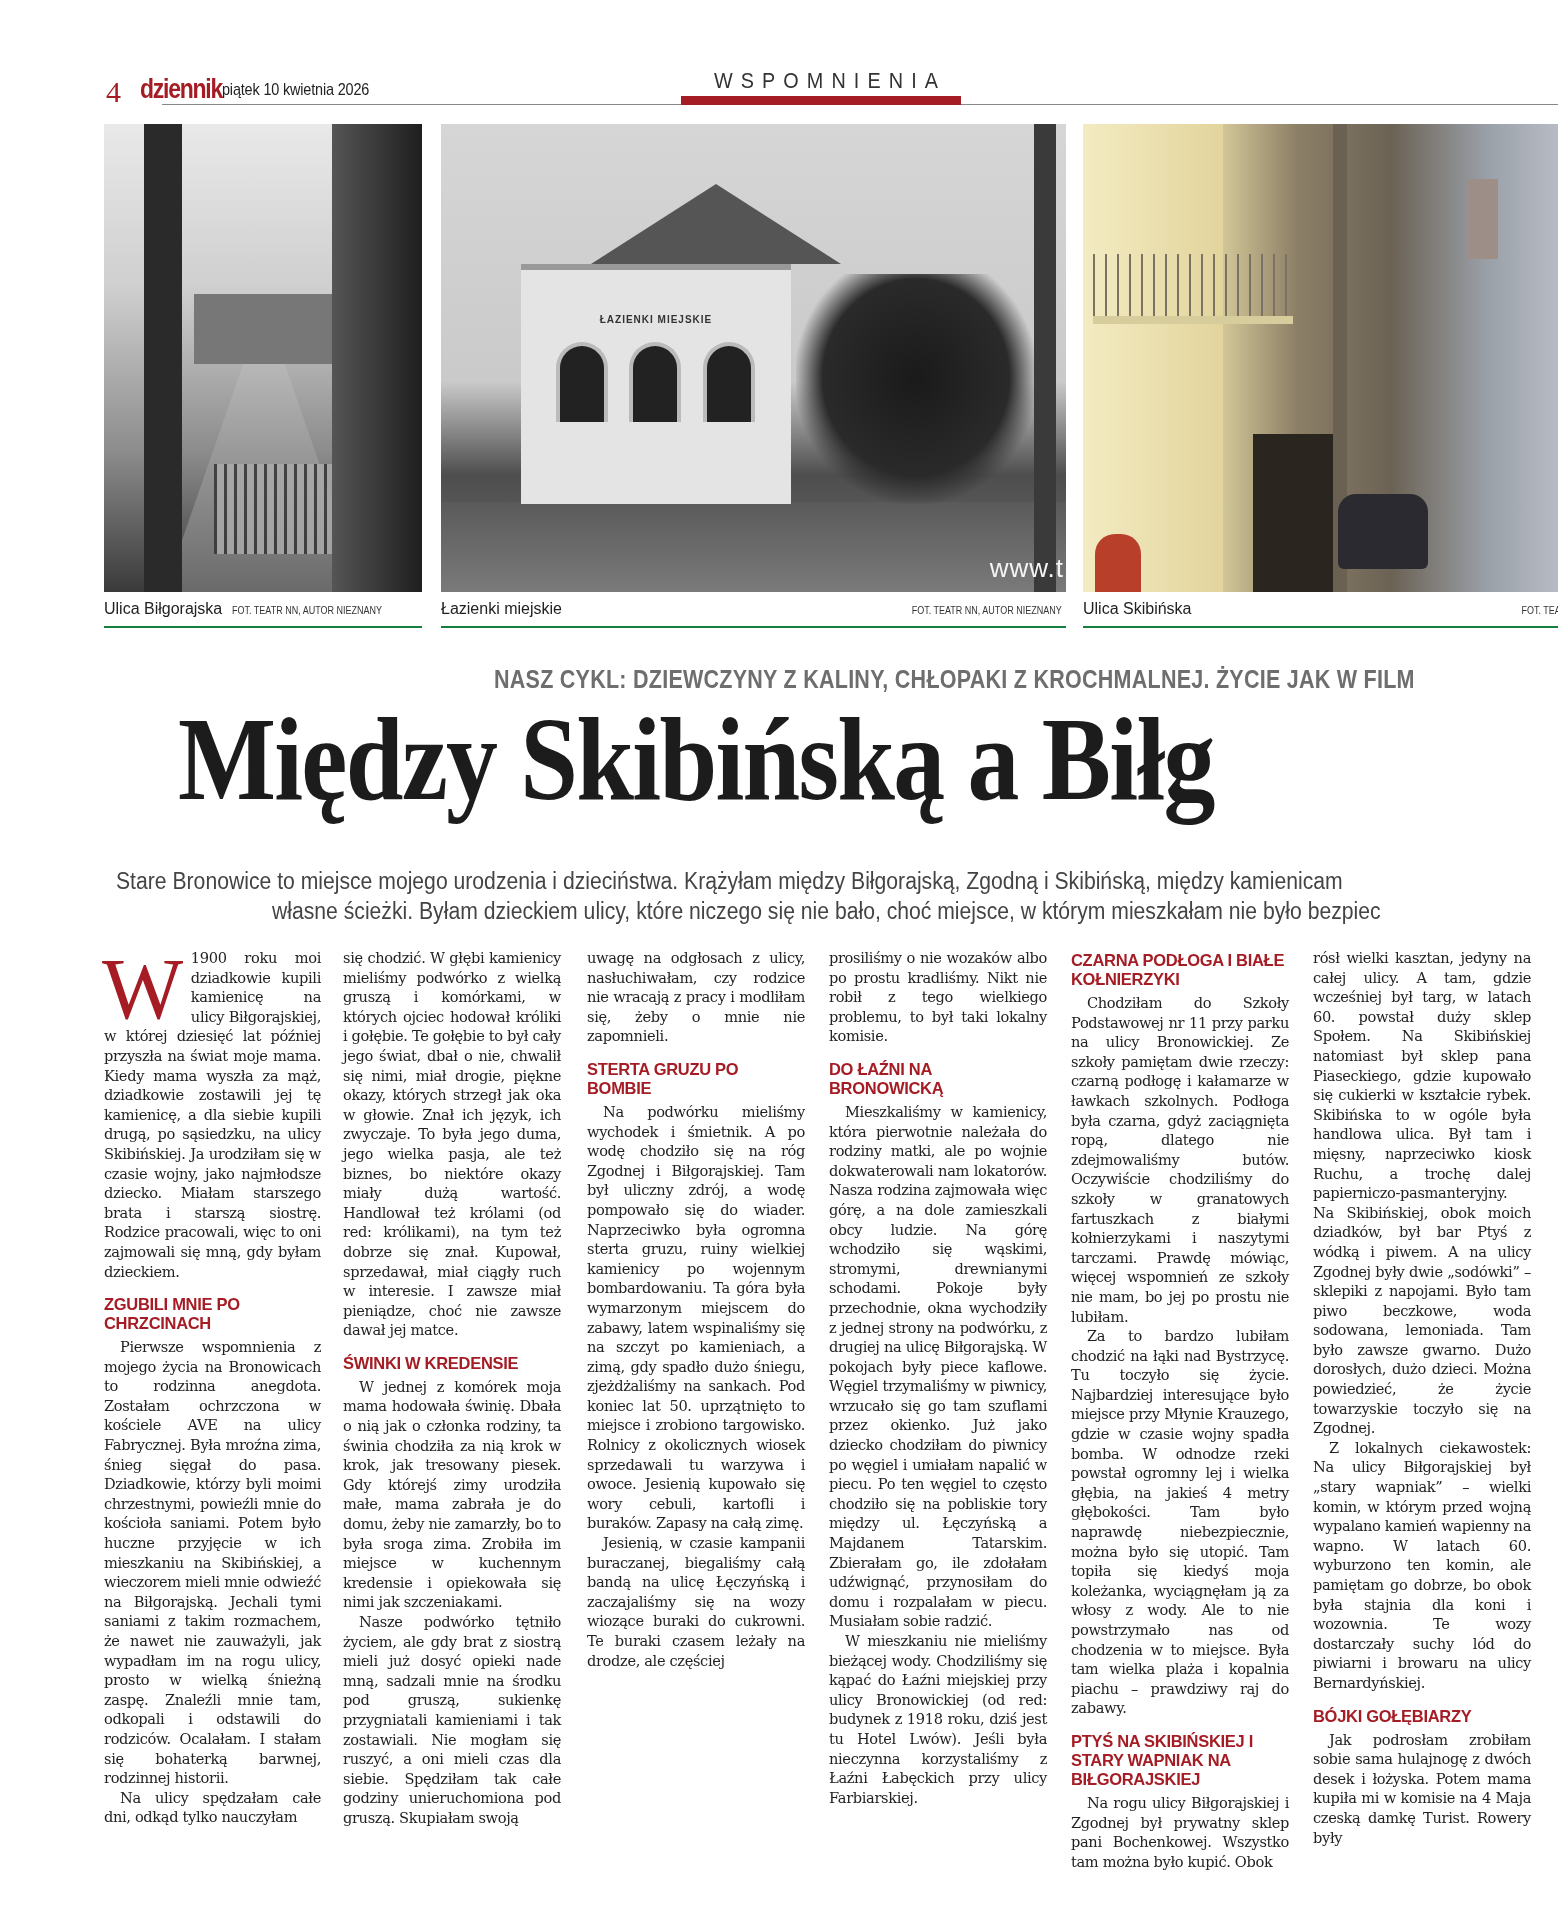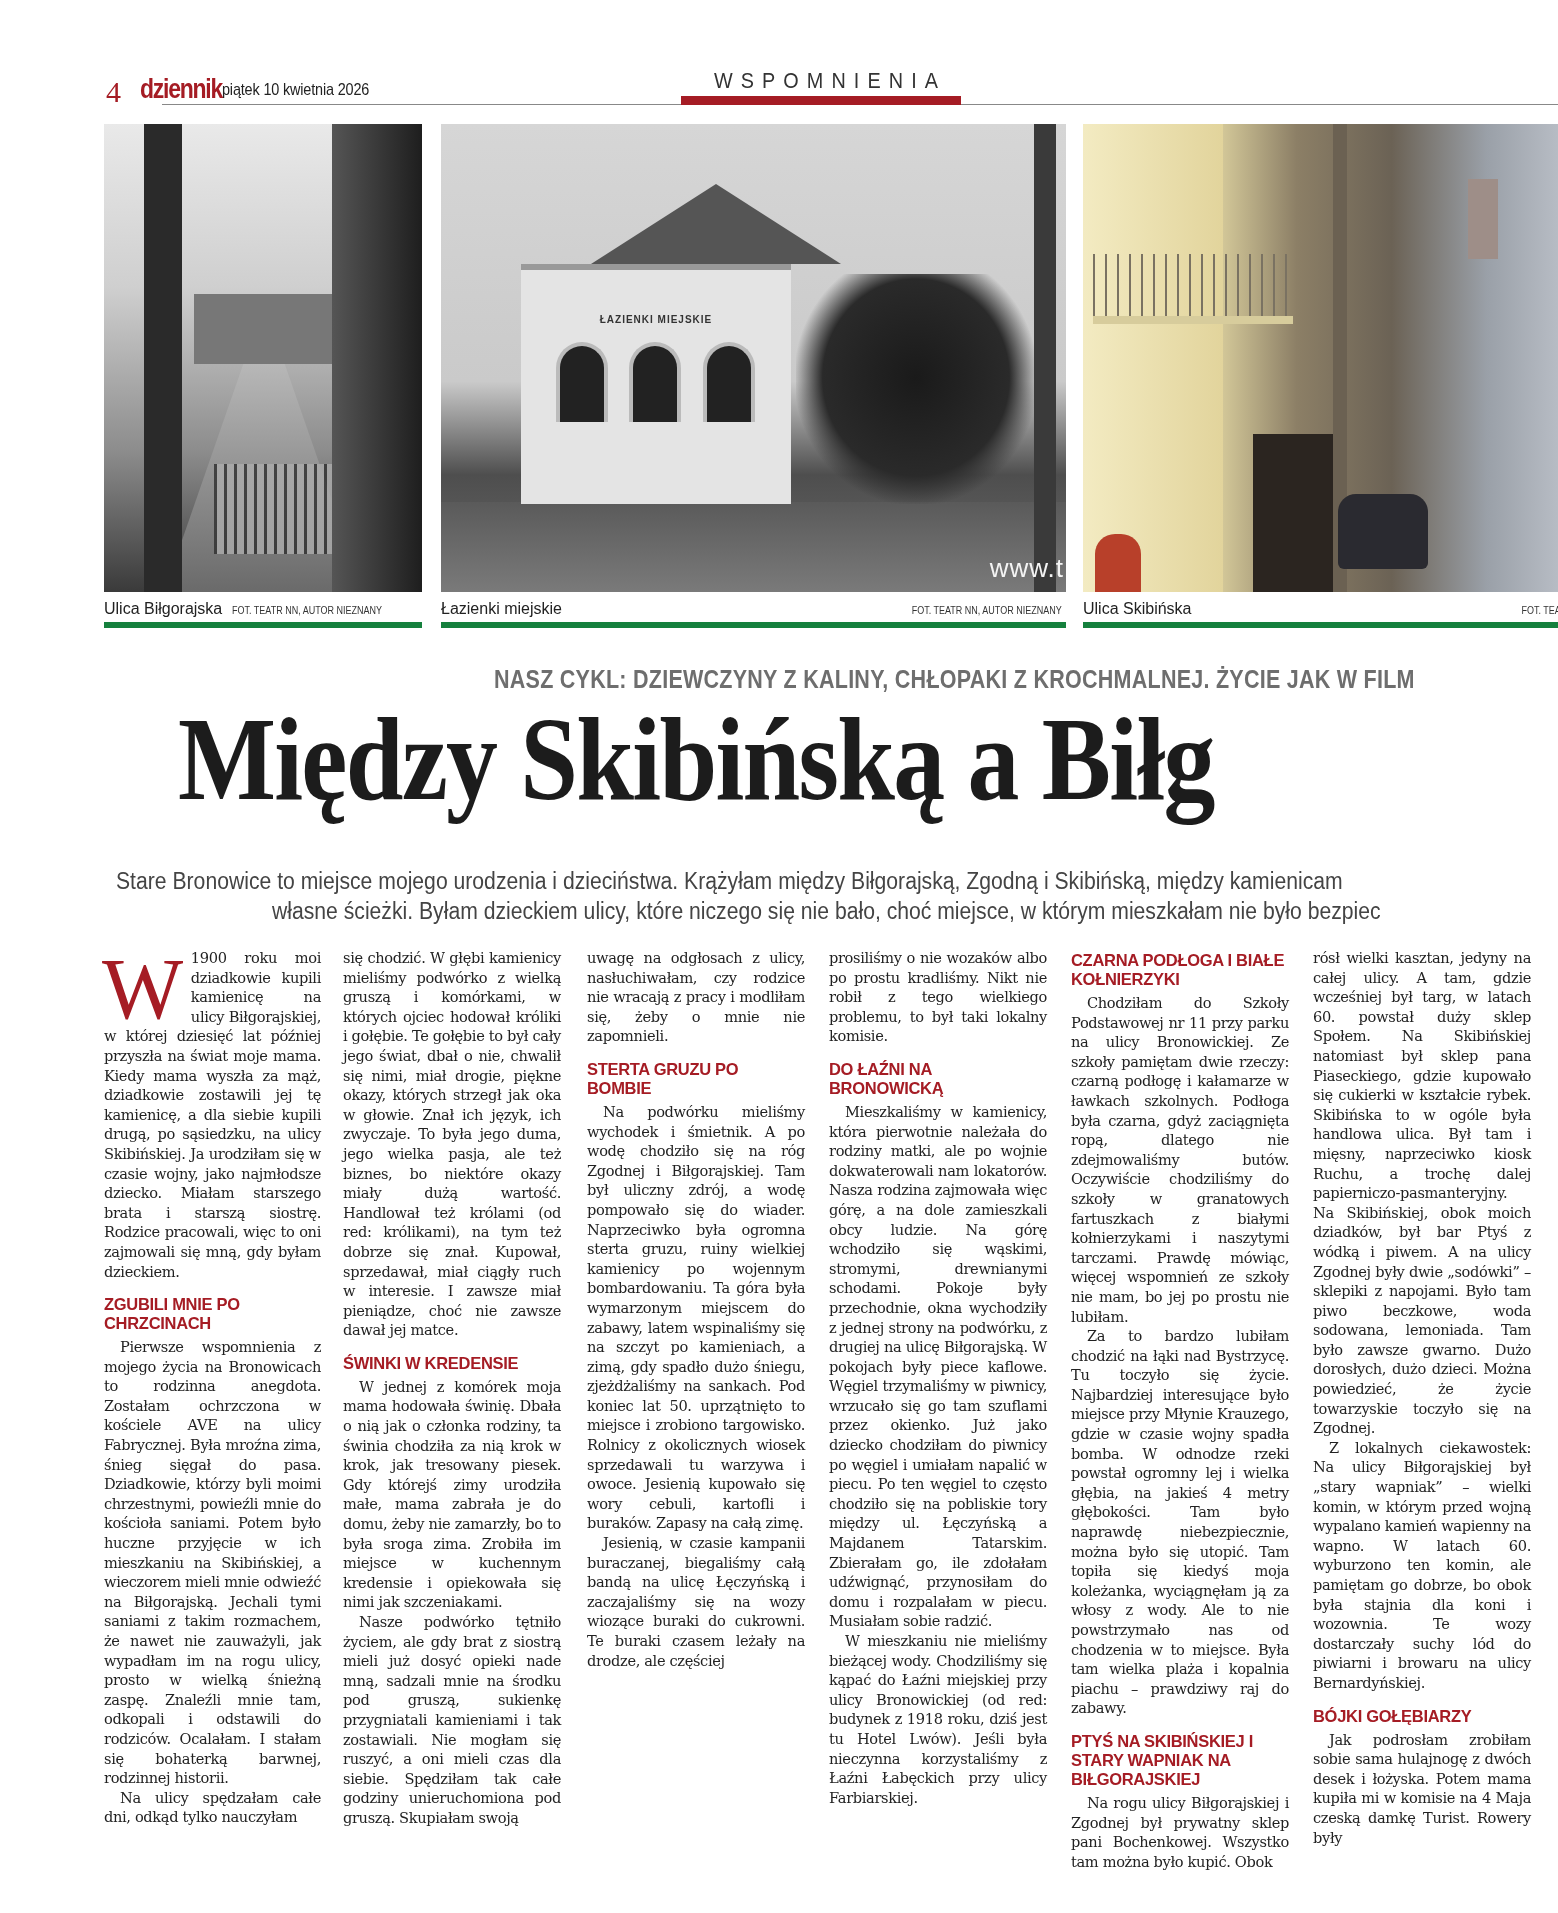--- a/index.html
+++ b/index.html
@@ -38,21 +38,21 @@
 
   .p3-wall { position:absolute; left:0; top:0; width:140px; height:468px; background:linear-gradient(90deg,#f3ebc2,#e2d49c); }
   .p3-balcony { position:absolute; left:10px; top:130px; width:200px; height:70px; background:repeating-linear-gradient(90deg,#7a7262 0 2px,transparent 2px 12px); border-bottom:8px solid #d7cc9c; }
   .p3-pole { position:absolute; left:250px; top:0; width:14px; height:468px; background:#6b6152; }
   .p3-car { position:absolute; left:255px; top:370px; width:90px; height:75px; background:#2a2a30; border-radius:18px 18px 6px 6px; }
   .p3-person { position:absolute; left:12px; top:410px; width:46px; height:58px; background:#b8402a; border-radius:20px 20px 0 0; }
   .p3-tower { position:absolute; left:385px; top:55px; width:30px; height:80px; background:#9e8e88; }
   .p3-shadow { position:absolute; left:170px; top:310px; width:80px; height:158px; background:#2b2520; }
 
   
-  .caption-row { position: absolute; top: 600px; height: 28px; border-bottom: 6px solid #15803d; }
+  .caption-row { position: absolute; top: 600px; height: 28px; border-bottom: 2px solid #15803d; }
   .cap-1 { left: 104px; width: 318px; }
   .cap-2 { left: 441px; width: 625px; }
   .cap-3 { left: 1083px; width: 475px; }
   .cap-title { position:absolute; left:0; top:0; font-family:"Liberation Sans",sans-serif; font-size:16px; color:#222; }
   .cap-credit { position:absolute; right:4px; top:5px; font-family:"Liberation Sans",sans-serif; font-size:10px; color:#333; transform:scaleX(0.9); transform-origin:right; }
   .cap-1 .cap-credit { left: 128px; right:auto; transform-origin:left; }
   .cap-3 .cap-credit { right: -40px; }
 
   
   .kicker { position: absolute; left: 494px; top: 665px; white-space: nowrap; font-family: "Liberation Sans", sans-serif; font-weight: bold; font-size: 25px; color: #6e6e6e; letter-spacing: 0.3px; transform: scaleX(0.86); transform-origin: left; }

